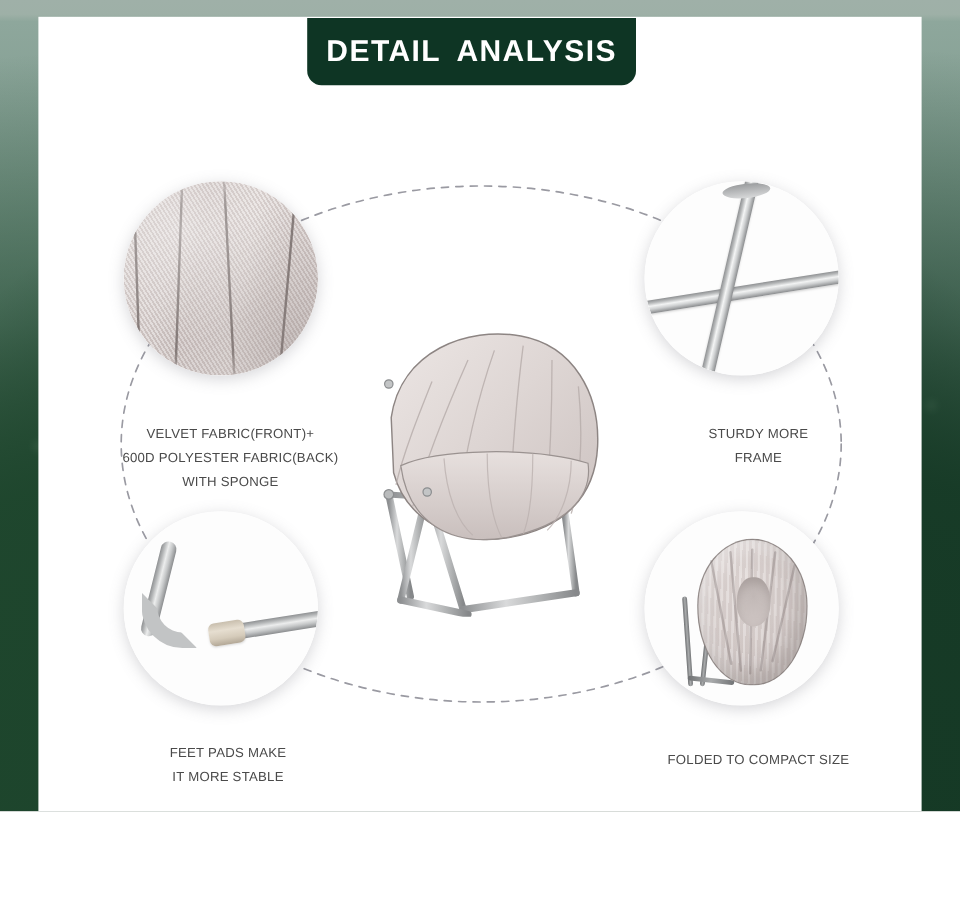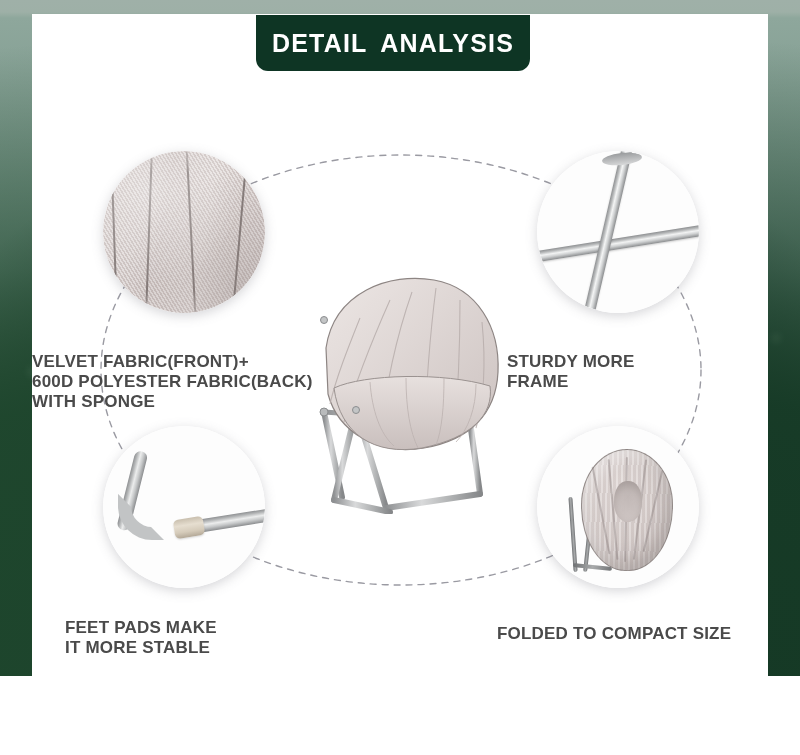--- a/index.html
+++ b/index.html
@@ -250,26 +250,26 @@
     top: 248px;
     width: 218px;
     height: 252px;
     z-index: 4;
   }
 
   
   .caption {
     position: absolute;
     color: #4a4a4a;
-    font-size: 17px;
+    font-size: 11px;
     line-height: 20px;
+    text-align: center;
     letter-spacing: .2px;
     white-space: pre-line;
     z-index: 5;
-    font-weight: bold;
   }
   #caption-fabric { left: 0px;   top: 338px; width: 320px; }
   #caption-frame  { left: 475px; top: 338px; width: 250px; }
   #caption-feet   { left: 33px;  top: 604px; width: 250px; }
   #caption-folded { left: 465px; top: 610px; width: 270px; }
 </style>
 </head>
 <body>
 
 <div id="page">

